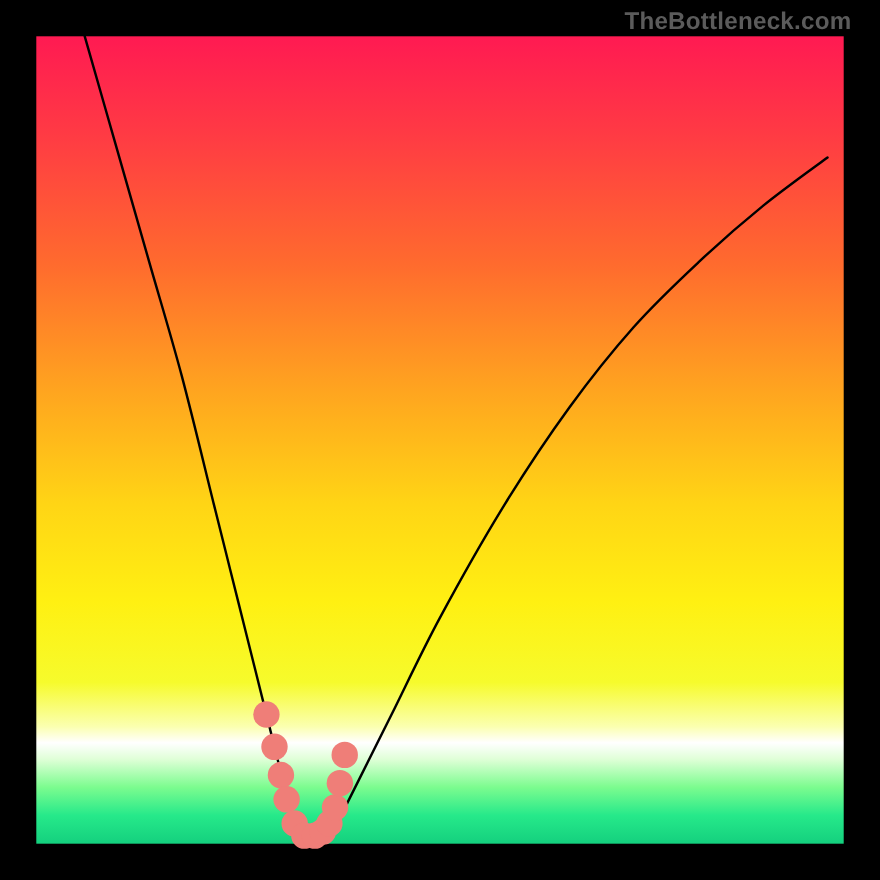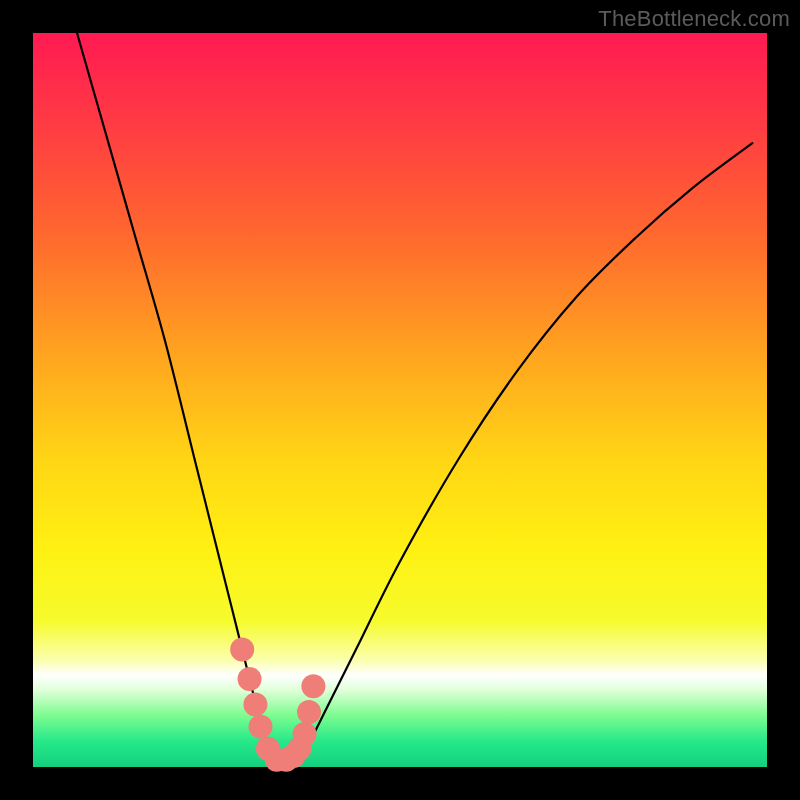--- a/index.html
+++ b/index.html
@@ -12,23 +12,23 @@
     font-family: Arial, Helvetica, sans-serif;
   }
   .wrap {
     position: relative;
     width: 800px;
     height: 800px;
   }
   .watermark {
     position: absolute;
     top: 6px;
-    right: 10px;
+    right: 26px;
     font-size: 22px;
-    font-weight: 400;
+    font-weight: 700;
     color: #5b5b5b;
     letter-spacing: 0.2px;
     z-index: 5;
     user-select: none;
   }
   svg {
     position: absolute;
     top: 0;
     left: 0;
   }

